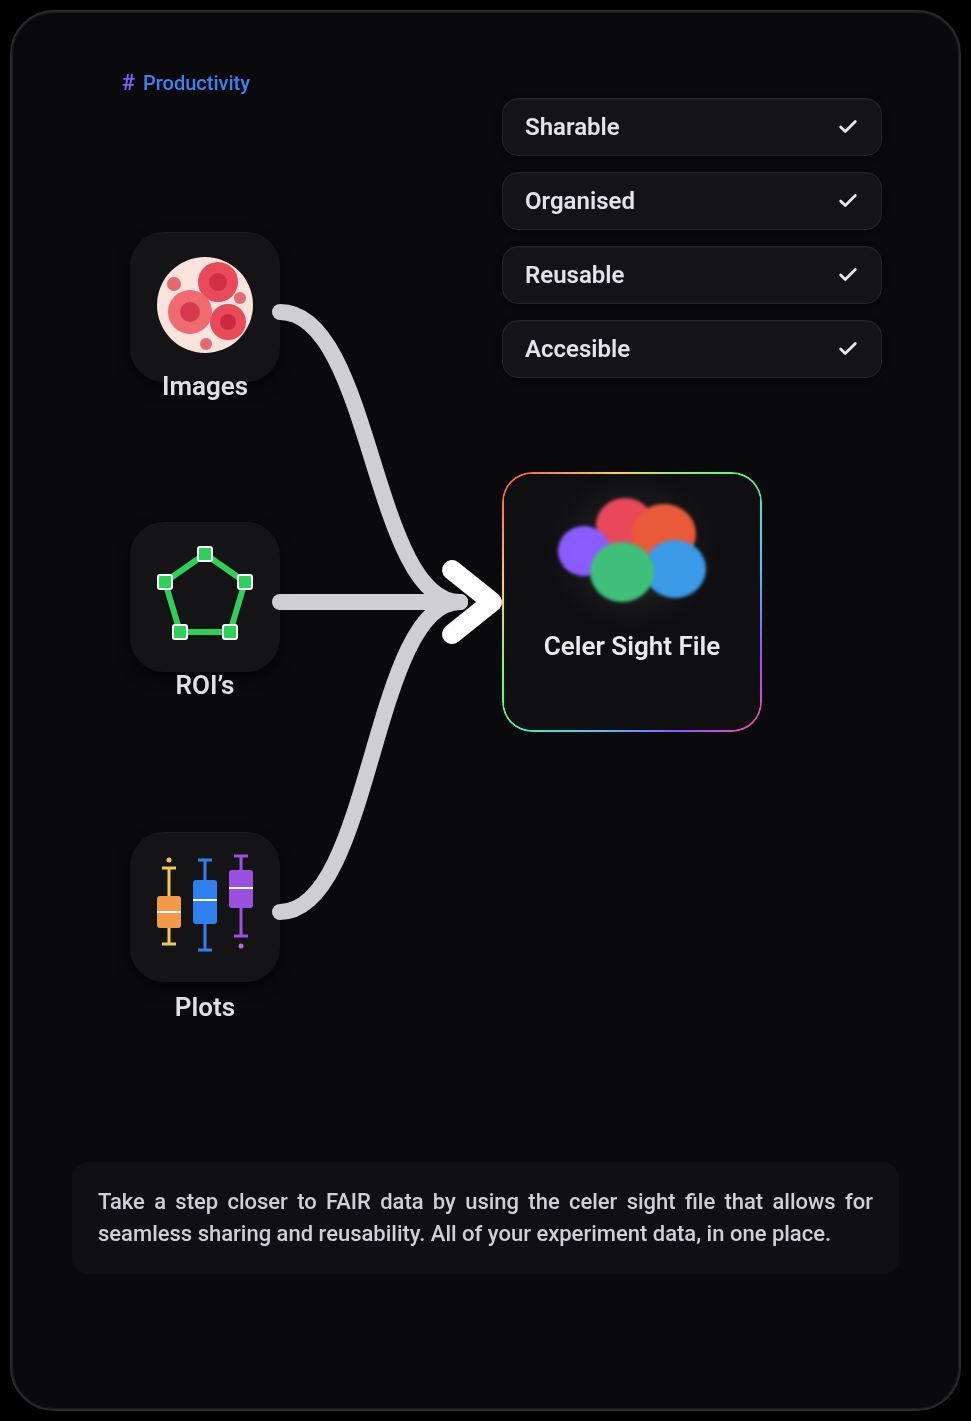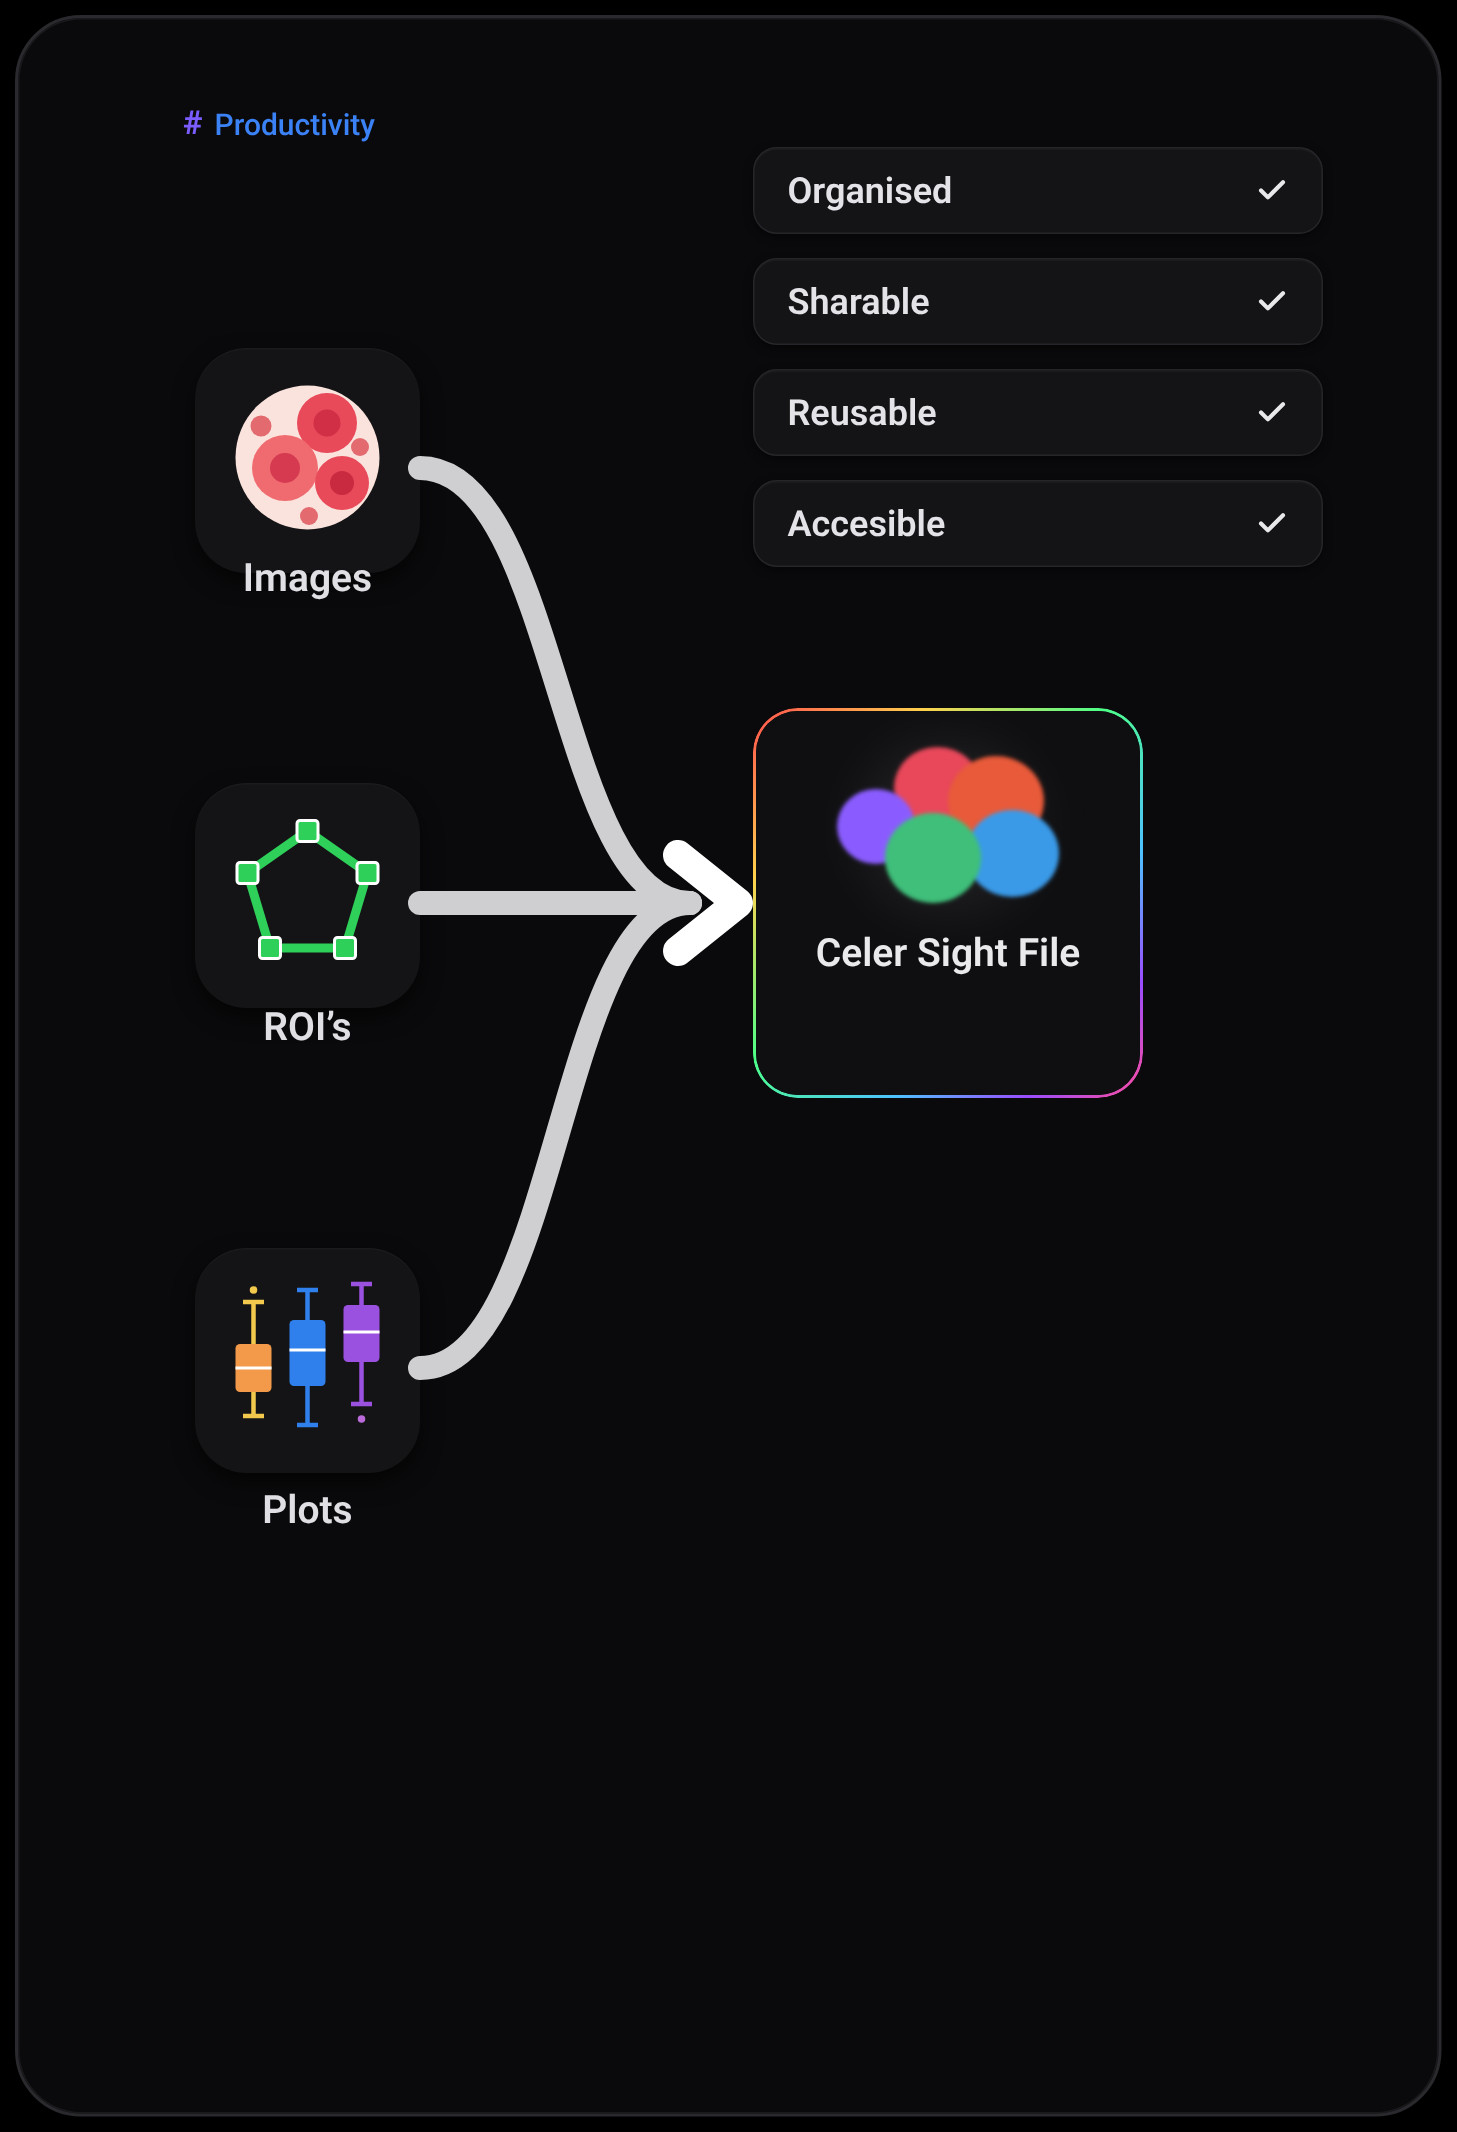--- a/index.html
+++ b/index.html
@@ -134,21 +134,21 @@
     filter: blur(14px);
     z-index:-1;
   }
   .blob { position:absolute; border-radius:50%; filter: blur(1px); }
   .b-orange { width:64px; height:60px; background:#e85a3a; left:80px; top:8px; }
   .b-red    { width:58px; height:54px; background:#e8485a; left:44px; top:2px; }
   .b-purple { width:52px; height:50px; background:#8a5cff; left:6px;  top:30px; }
   .b-green  { width:64px; height:60px; background:#3fbf7a; left:38px; top:46px; }
   .b-blue   { width:62px; height:58px; background:#3a9ae8; left:92px; top:44px; }
   .target-label {
-    margin-top: 14px;
+    margin-top: 24px;
     font-size: 26px;
     font-weight: 600;
     color:#eaeaec;
     text-align:center;
     line-height:1.25;
     width: 180px;
   }
 
   
   .footer {
@@ -170,29 +170,29 @@
 
 <div class="frame">
 
   <div class="tag-row">
     <span class="hash">#</span>
     <span class="tag-text">Productivity</span>
   </div>
 
   <div class="pills">
     <div class="pill">
-      <span>Organised</span>
+      <span>Sharable</span>
       <span class="check">
         <svg viewBox="0 0 24 24" width="22" height="22">
             <path d="M4 12l5 5L20 6" stroke="#e8e8ea" stroke-width="3" fill="none" stroke-linecap="round" stroke-linejoin="round"></path>
           </svg>
       </span>
     </div>
     <div class="pill">
-      <span>Sharable</span>
+      <span>Organised</span>
       <span class="check">
         <svg viewBox="0 0 24 24" width="22" height="22">
             <path d="M4 12l5 5L20 6" stroke="#e8e8ea" stroke-width="3" fill="none" stroke-linecap="round" stroke-linejoin="round"></path>
           </svg>
       </span>
     </div>
     <div class="pill">
       <span>Reusable</span>
       <span class="check">
         <svg viewBox="0 0 24 24" width="22" height="22">
@@ -307,14 +307,15 @@
         <div class="blob b-red"></div>
         <div class="blob b-orange"></div>
         <div class="blob b-purple"></div>
         <div class="blob b-blue"></div>
         <div class="blob b-green"></div>
       </div>
       <div class="target-label">Celer Sight File</div>
     </div>
   </div>
 
+  <div class="footer">Take a step closer to FAIR data by using the celer sight file that allows for seamless sharing and reusability.  All of your experiment data, in one place.</div>
 
 </div>
 
 </body></html>

